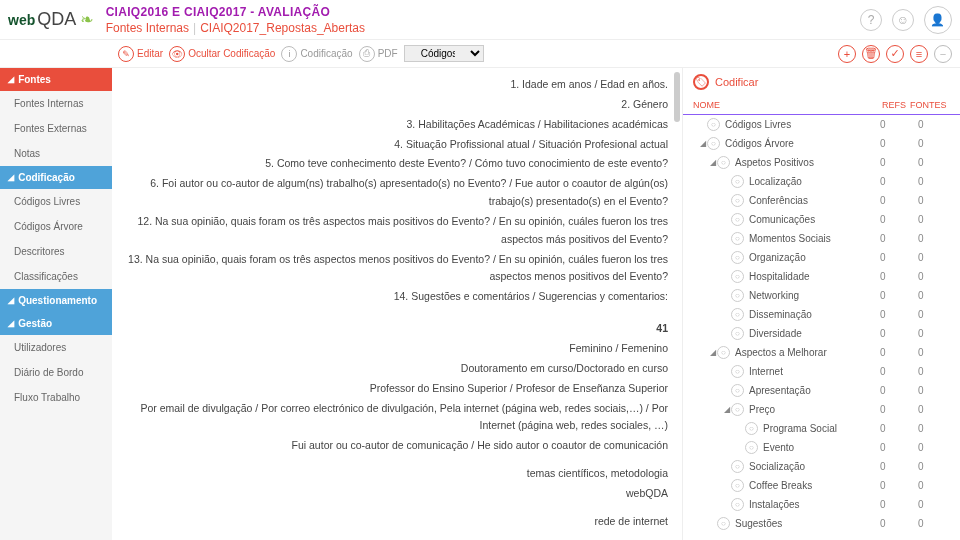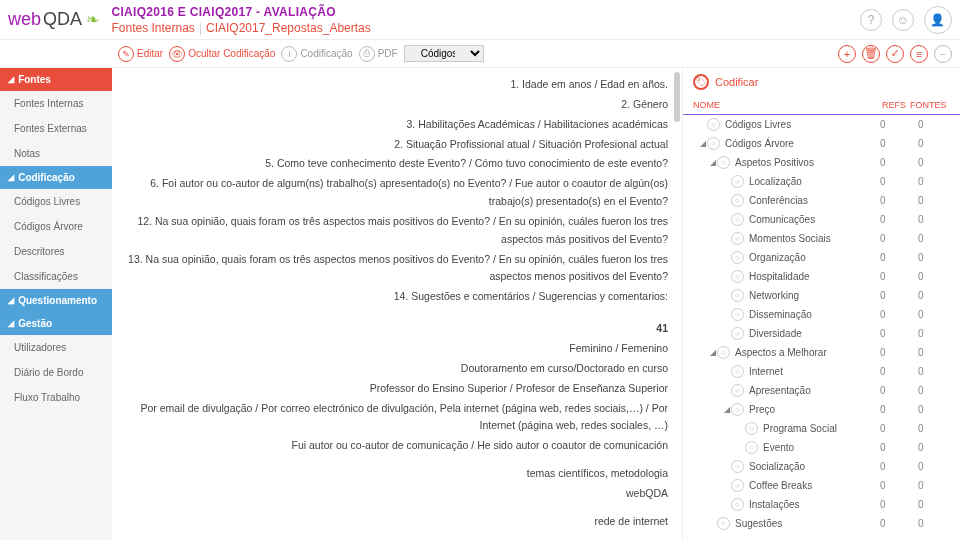--- a/index.html
+++ b/index.html
@@ -1,19 +1,19 @@
 <!DOCTYPE html>
 <html><head>
 <meta charset="utf-8">
 <style>
 * { margin:0; padding:0; box-sizing:border-box; font-family:Arial,sans-serif; }
 body { width:960px; height:540px; overflow:hidden; background:#fff; font-size:11px; color:#555; }
 .topbar { height:40px; display:flex; align-items:center; padding:0 8px; border-bottom:1px solid #eee; }
 .logo { display:flex; align-items:center; gap:2px; margin-right:12px;}
-.logo-web { font-size:18px; font-weight:400; color:#a21caf; }
+.logo-web { font-size:14px; font-weight:700; color:#14532d; }
 .logo-qda { font-size:18px; font-weight:400; color:#444; }
 .logo-leaf { color:#8bc34a; font-size:16px; margin-left:2px;}
 .header-titles { flex:1; }
 .header-main { font-size:12px; color:#a21caf; font-weight:600; letter-spacing:.3px;}
 .header-sub { font-size:12px; margin-top:2px;}
 .header-sub a { color:#e94e3c; text-decoration:none; }
 .header-sep { color:#ccc; margin:0 4px;}
 .top-icons { display:flex; gap:10px; align-items:center;}
 .top-icons .circ { width:22px; height:22px; border:1px solid #ccc; border-radius:50%; display:flex; align-items:center; justify-content:center; color:#aaa; font-size:12px;}
 .top-icons .avatar { width:28px; height:28px; }
@@ -131,21 +131,21 @@
         <div class="item">Diário de Bordo</div>
         <div class="item">Fluxo Trabalho</div>
       </div>
   </div>
 
   <div class="content">
     <div class="scroll-ind"></div>
     <p>1. Idade em anos / Edad en años.</p>
     <p>2. Género</p>
     <p>3. Habilitações Académicas / Habilitaciones académicas</p>
-    <p>2. Situação Profissional atual / Situación Profesional actual</p>
+    <p>4. Situação Profissional atual / Situación Profesional actual</p>
     <p>5. Como teve conhecimento deste Evento? / Cómo tuvo conocimiento de este evento?</p>
     <p>6. Foi autor ou co-autor de algum(ns) trabalho(s) apresentado(s) no Evento? / Fue autor o coautor de algún(os) trabajo(s) presentado(s) en el Evento?</p>
     <p>12. Na sua opinião, quais foram os três aspectos mais positivos do Evento? / En su opinión, cuáles fueron los tres aspectos más positivos del Evento?</p>
     <p>13. Na sua opinião, quais foram os três aspectos menos positivos do Evento? / En su opinión, cuáles fueron los tres aspectos menos positivos del Evento?</p>
     <p>14. Sugestões e comentários / Sugerencias y comentarios:</p>
     <p style="height:10px"></p>
     <p style="font-weight:700">41</p>
     <p>Feminino / Femenino</p>
     <p>Doutoramento em curso/Doctorado en curso</p>
     <p>Professor do Ensino Superior / Profesor de Enseñanza Superior</p>

